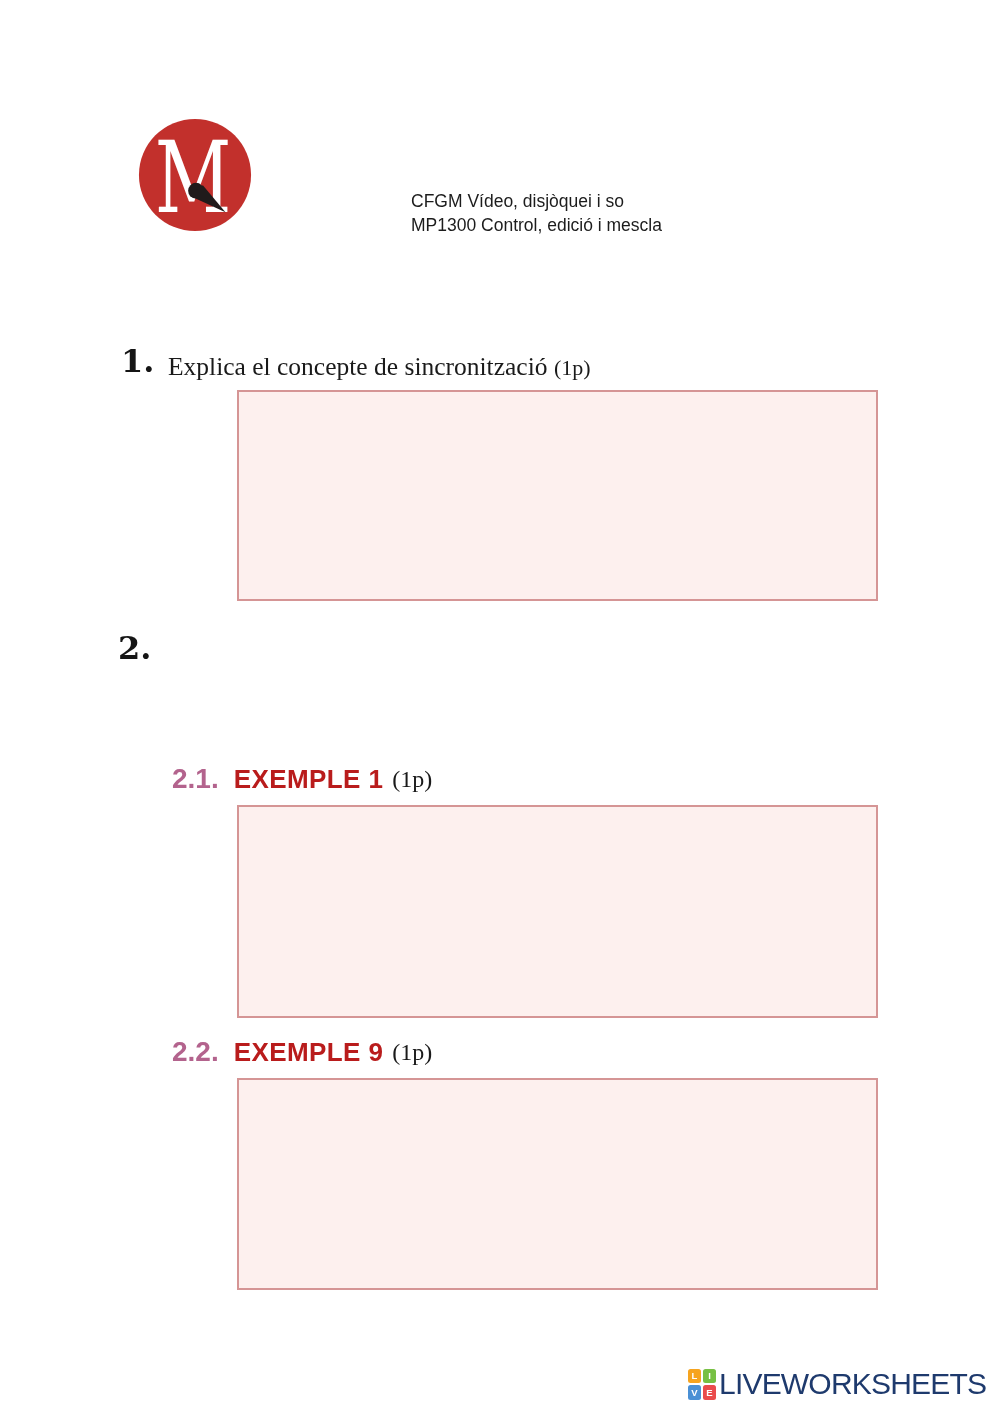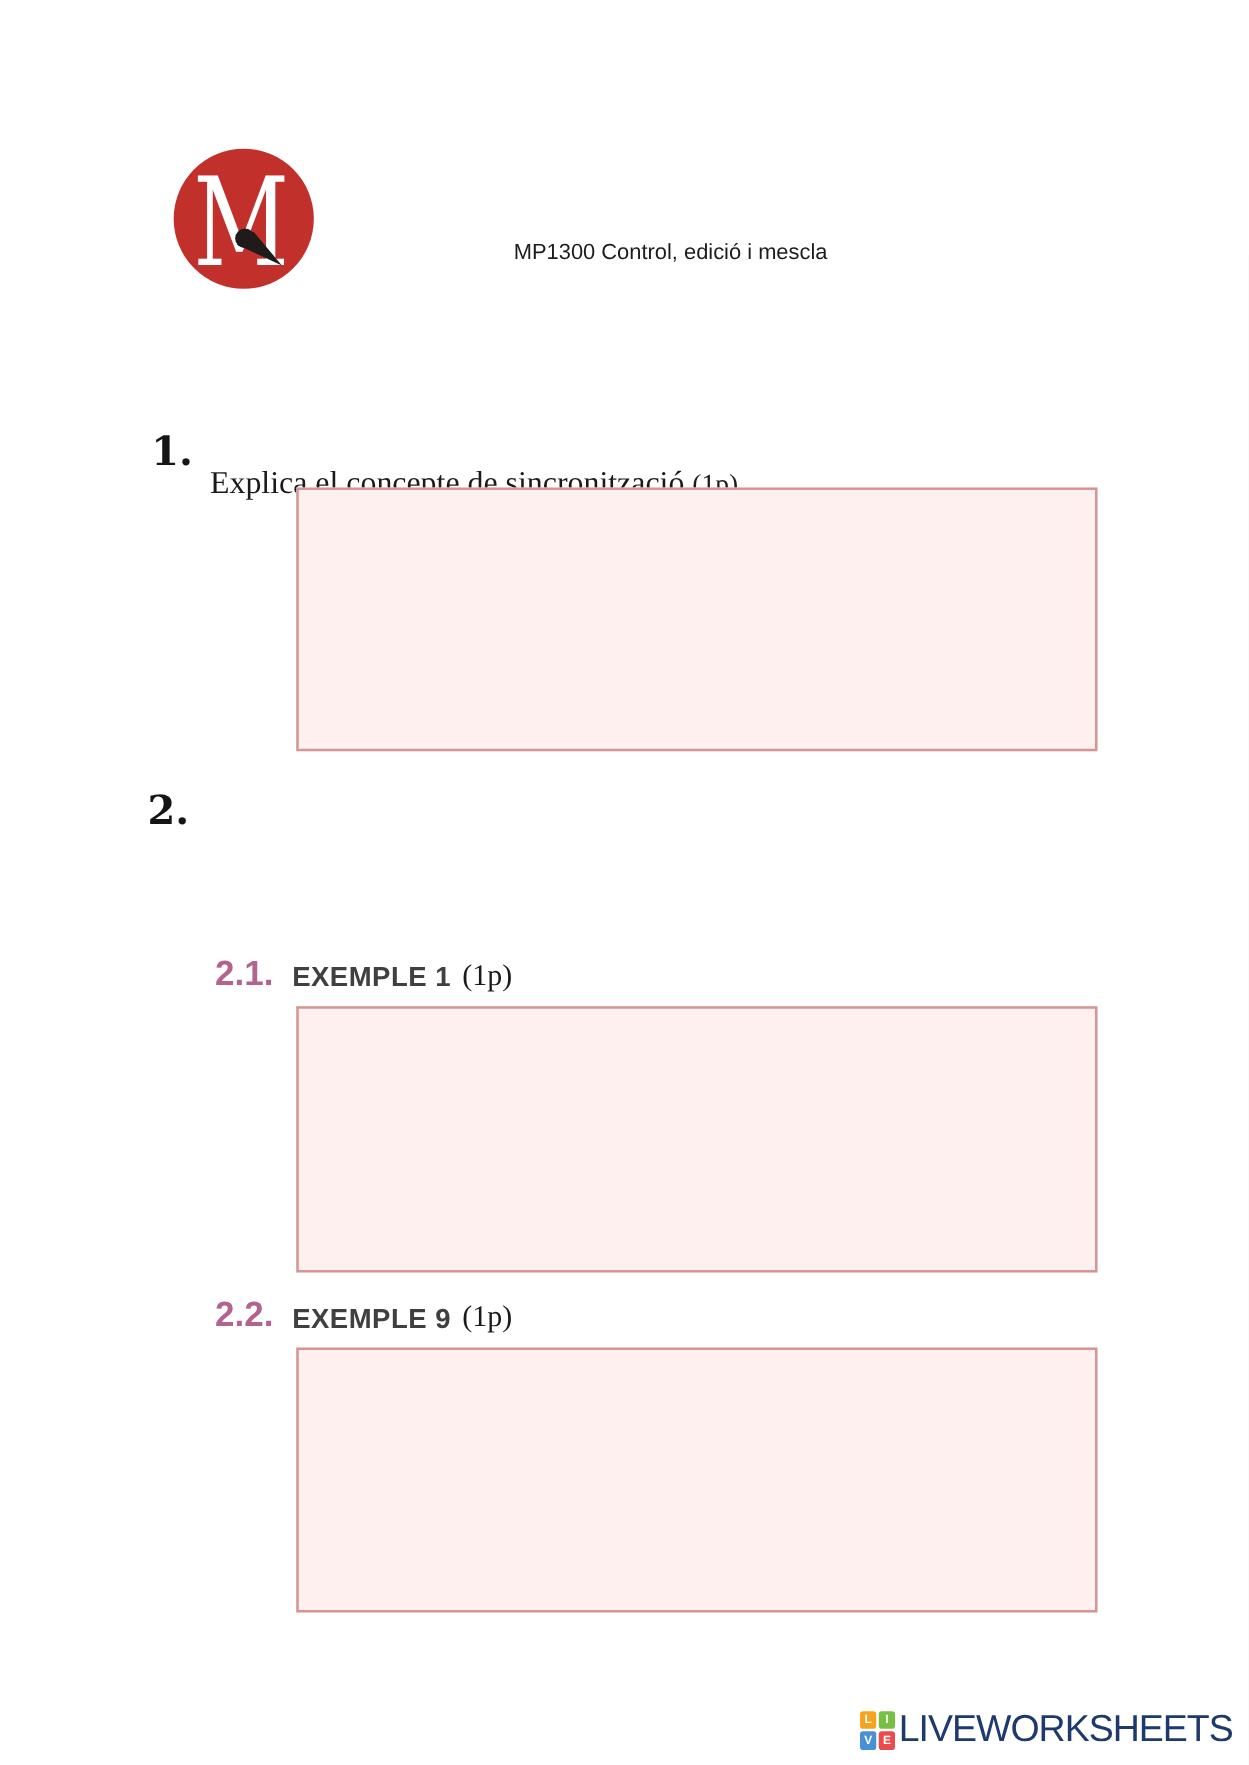--- a/index.html
+++ b/index.html
@@ -28,29 +28,29 @@
     font-weight:bold; font-size:32px; line-height:36px; color:#151515;
   }
   .q-text {
     position:absolute; font-family:"Liberation Serif", serif;
     font-size:25.5px; line-height:38.5px; color:#1a1a1a;
   }
   .q-points { font-size:22px; }
 
   
   .subq {
-    position:absolute; display:flex; align-items:flex-end;
+    position:absolute; display:flex; align-items:center;
   }
   .subq-num {
     font-family:"Liberation Sans", sans-serif; font-weight:bold;
     font-size:28px; color:#b3638d; margin-right:15px;
   }
   .subq-label {
     font-family:"Liberation Sans", sans-serif; font-weight:bold;
-    font-size:22px; letter-spacing:0.4px; color:#404040; margin-right:9px;
+    font-size:26px; letter-spacing:0.4px; color:#b91c1c; margin-right:9px;
   }
   .subq-points {
     font-family:"Liberation Serif", serif; font-size:24px; color:#1a1a1a;
   }
 
   
   .answer-box {
     position:absolute; display:block;
     background:#fdf0ee; border:2px solid #d59595;
     resize:none; outline:none;
@@ -83,25 +83,26 @@
 <div class="page">
 
   <svg class="logo" width="118" height="118" viewBox="0 0 120 120">
     <circle cx="60" cy="60" r="57" fill="#c2302c"></circle>
     <text x="58" y="98" text-anchor="middle" font-family="DejaVu Serif, serif" font-size="100" textLength="78" lengthAdjust="spacingAndGlyphs" fill="#ffffff">M</text>
     <circle cx="61" cy="76" r="8" fill="#201b1b"></circle>
     <polygon points="54.5,81 68,70.5 91,98" fill="#201b1b"></polygon>
   </svg>
 
   <div class="subtitle">
+    <div>CFGM Vídeo, disjòquei i so</div>
     <div>MP1300 Control, edició i mescla</div>
   </div>
 
   <div class="q-num" style="left:121px; top:343px;">1.</div>
-  <div class="q-text" style="left:168px; top:367px; width:720px;">
+  <div class="q-text" style="left:168px; top:348px; width:720px;">
     <span>Explica el concepte de sincronització</span>
     <span class="q-points">(1p)</span>
   </div>
 
   <textarea class="answer-box" style="left: 237px; top: 390px; width: 641px; height: 211px;"></textarea>
 
   <div class="q-num" style="left:118px; top:630px;">2.</div>
 
   <div class="subq" style="left:172px; top:763px;">
     <span class="subq-num">2.1.</span>

